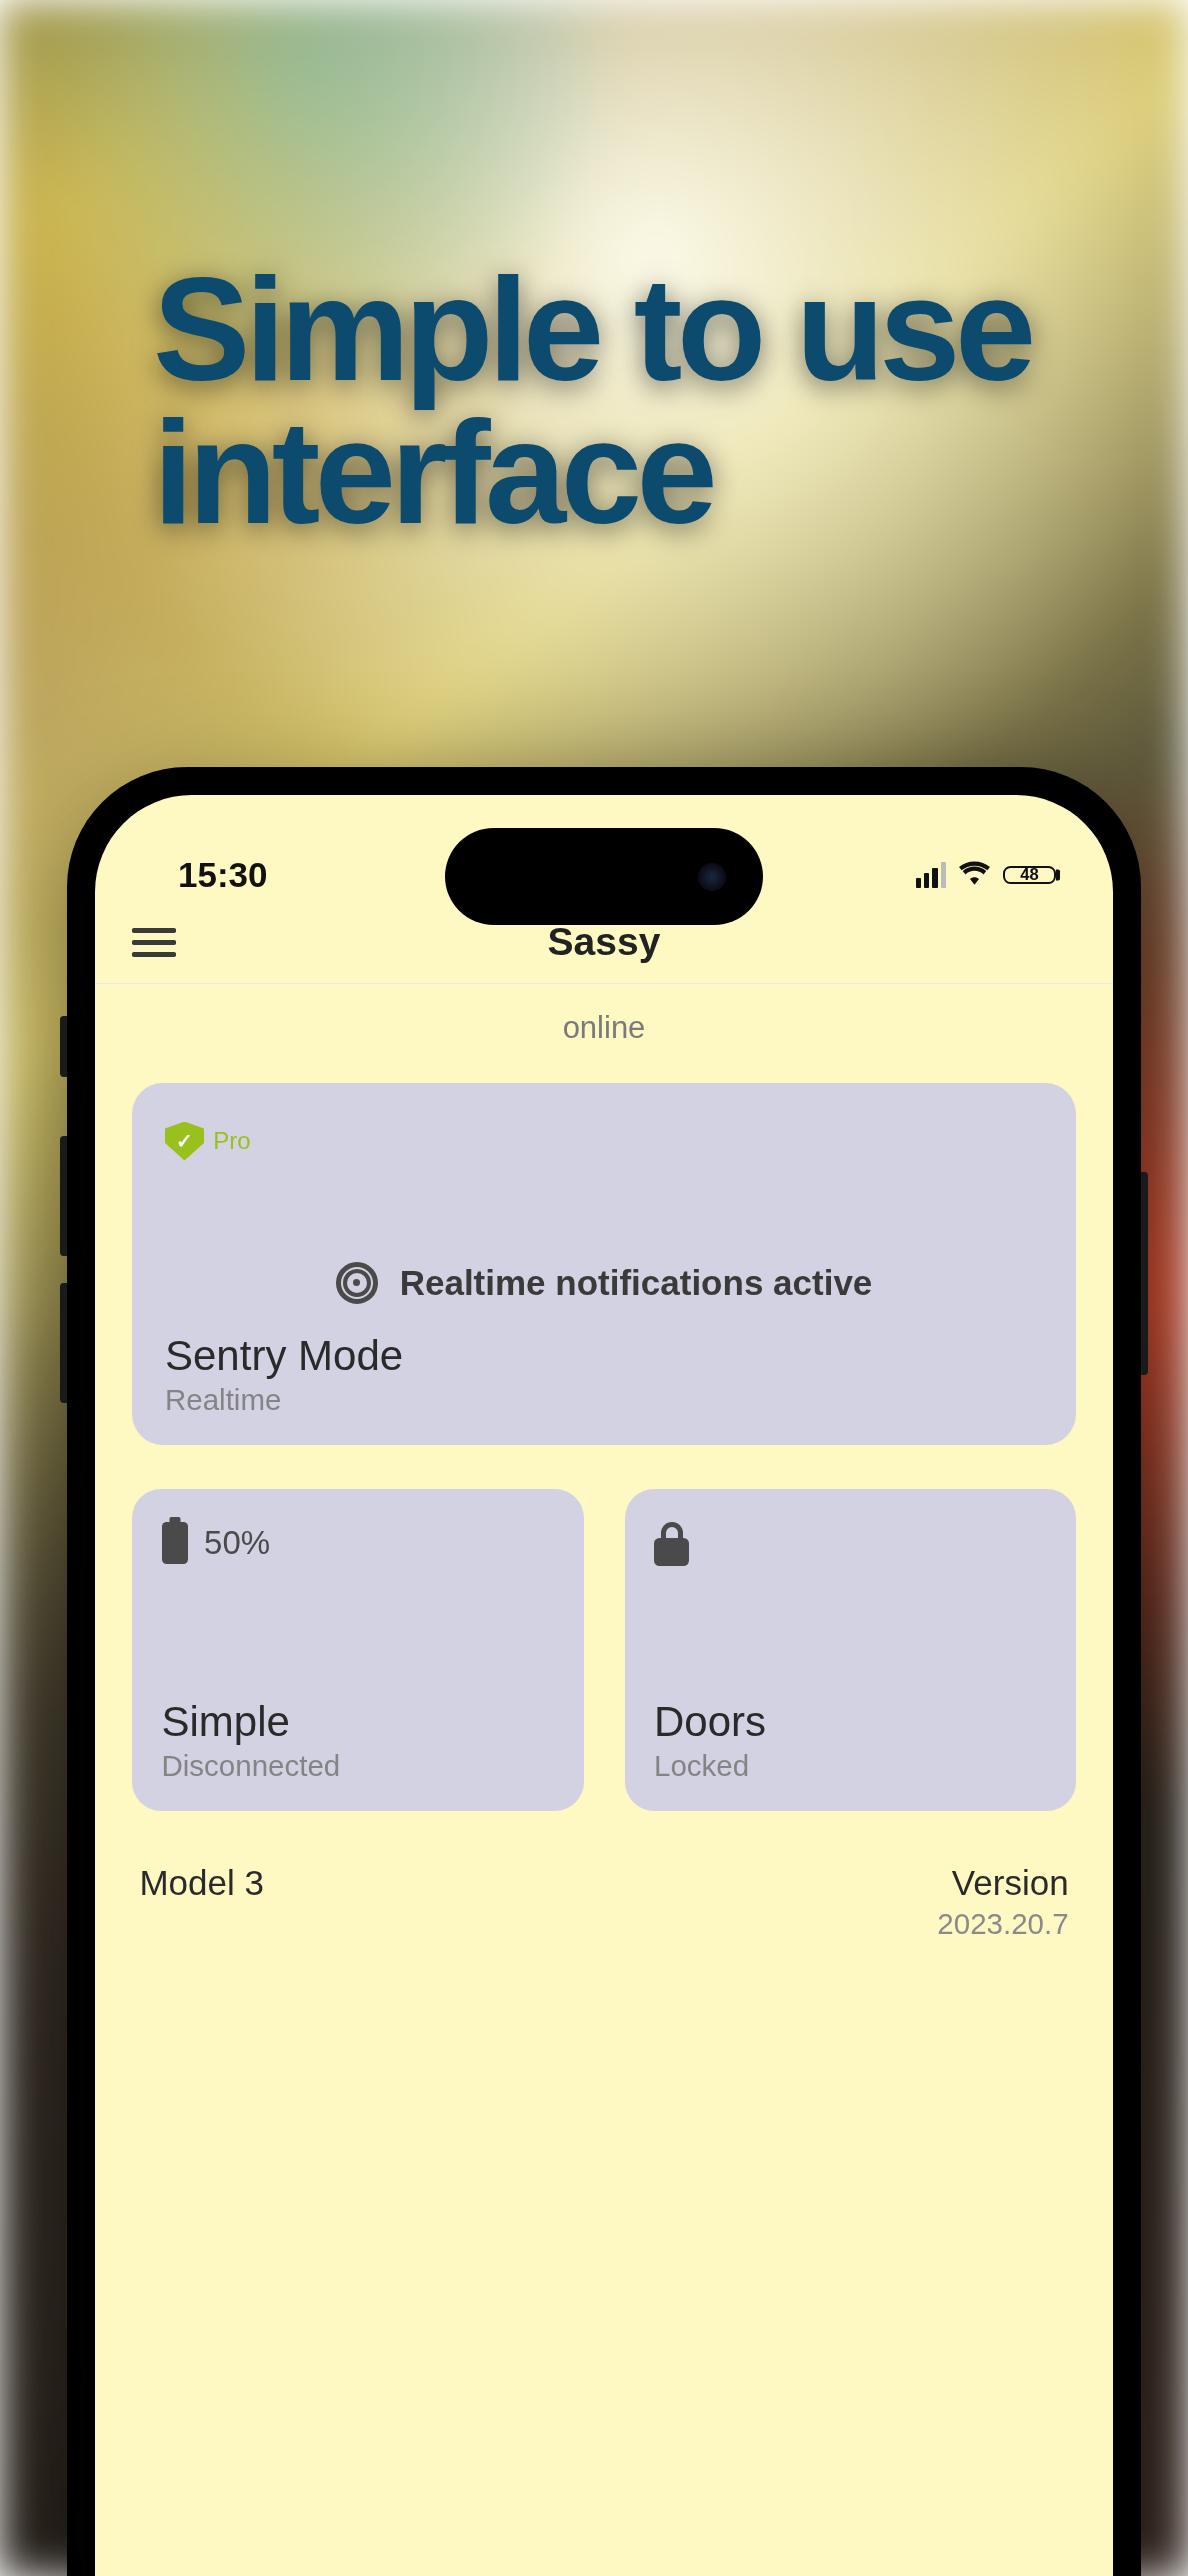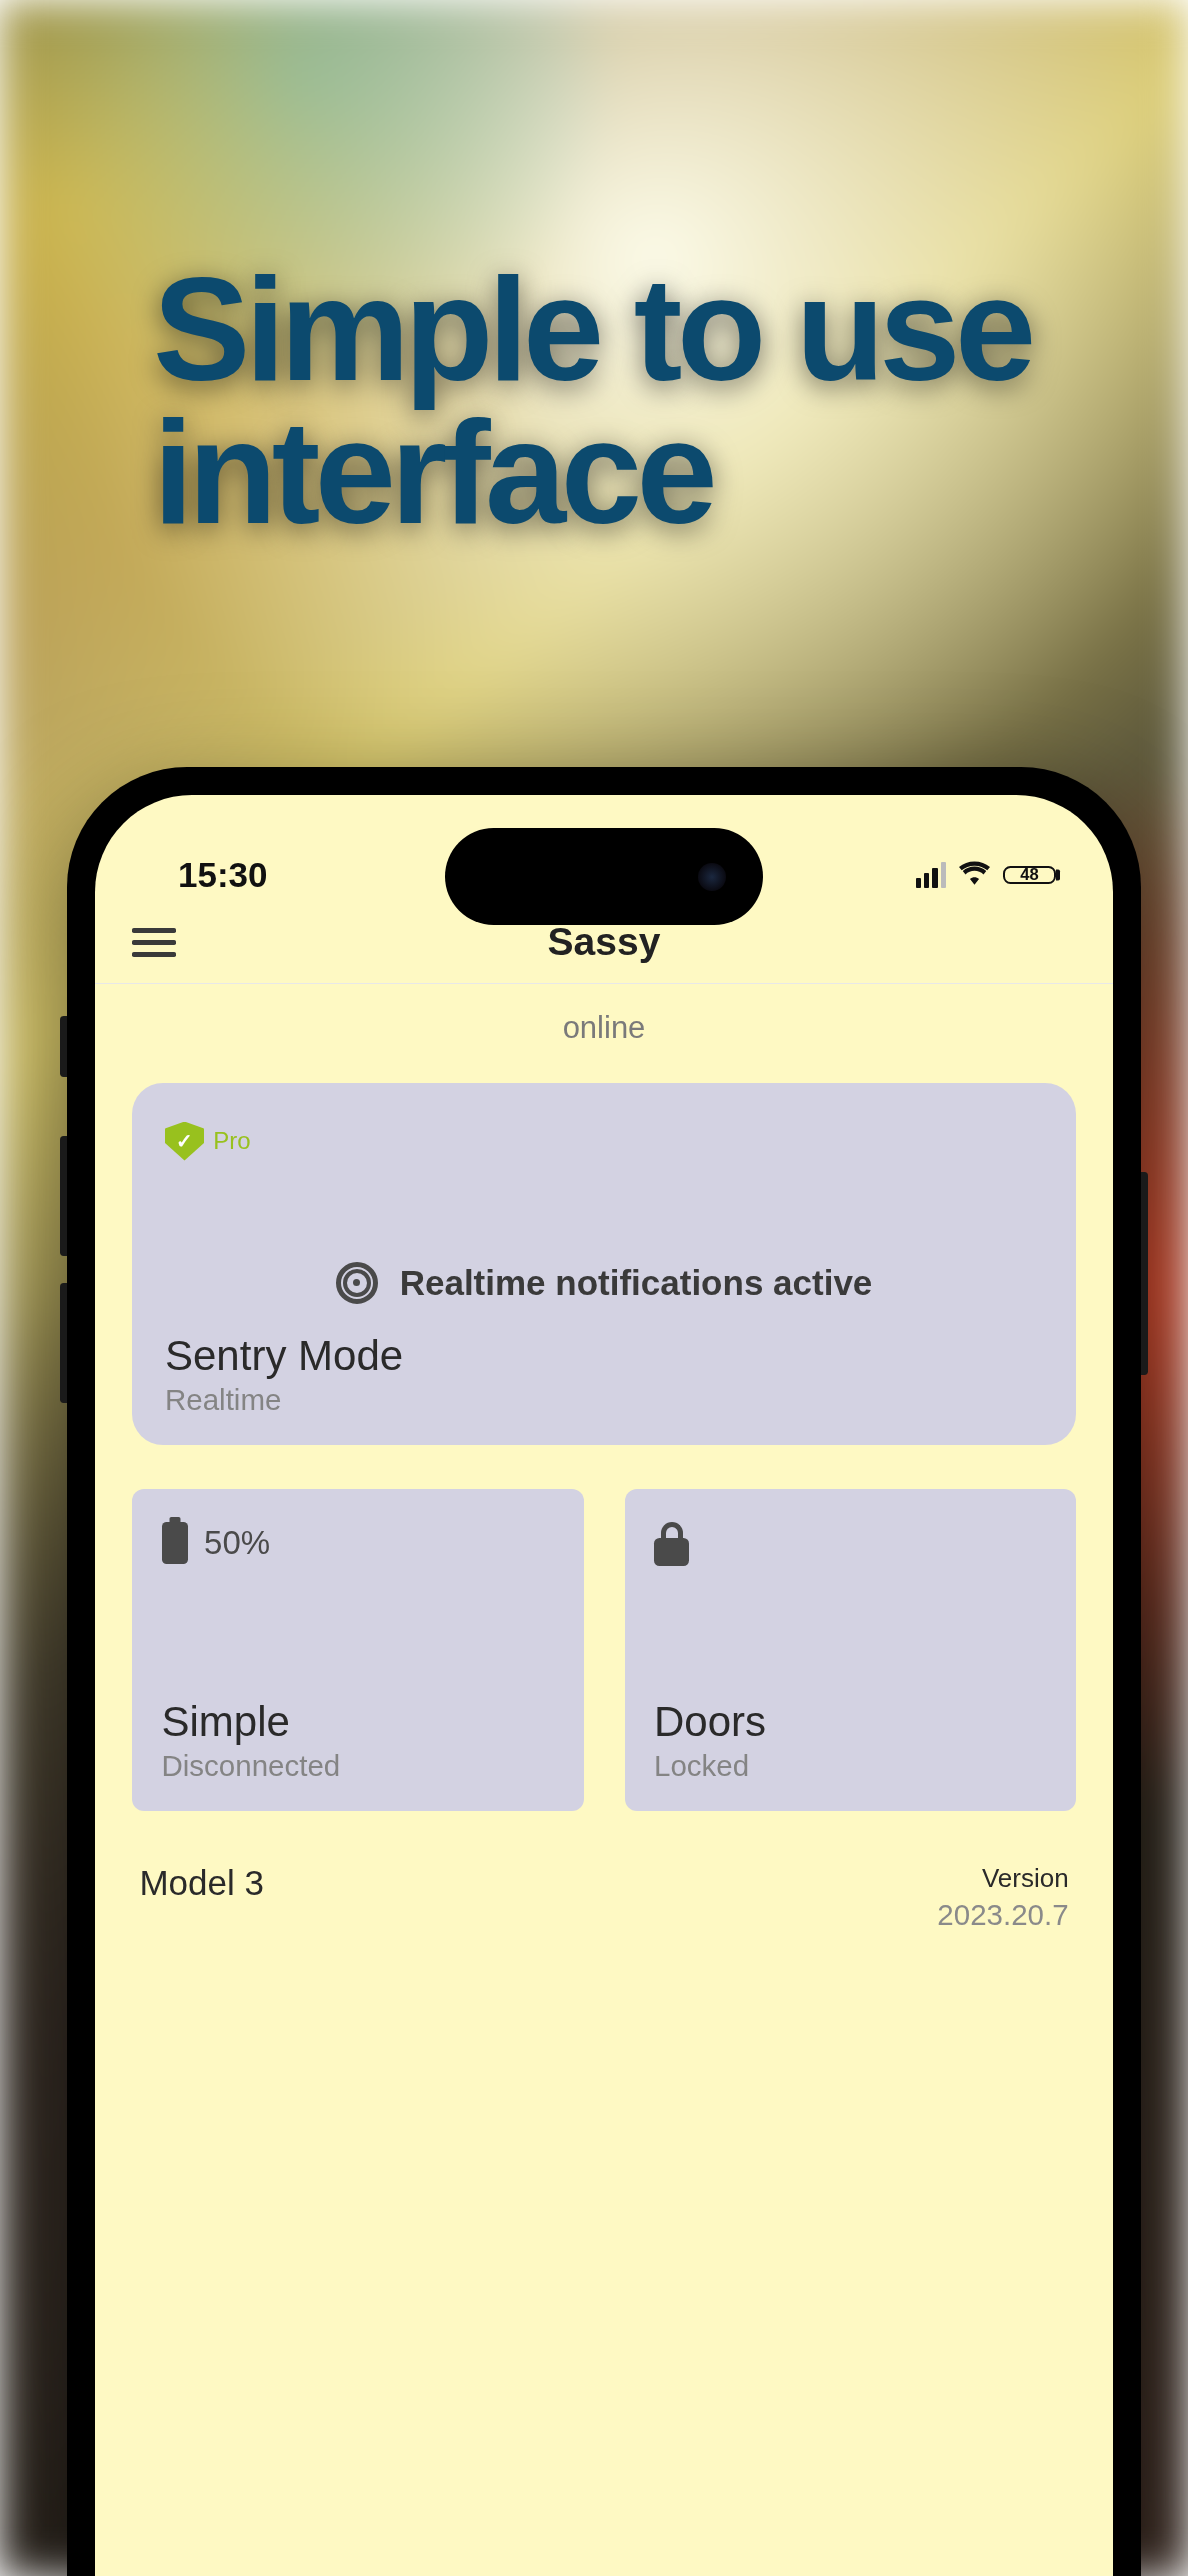--- a/index.html
+++ b/index.html
@@ -159,38 +159,38 @@
       content:''; position:absolute; width:7.4px; height:7.4px; background:#4a4a4a; border-radius:50%;
     }
     .notif-title { font-size:35px; font-weight:800; color:#3a3a3a; }
     .notif-sub { text-align:center; font-size:31px; color:#8a8a8a; margin-bottom:101px; }
     .card-label { font-size:42px; color:#2a2a2a; font-weight:500; }
     .card-sublabel { font-size:29.5px; color:#848484; margin-top:3.7px; }
     .row-2 { display:flex; gap:41px; margin-bottom:52px; }
     .card-small {
       flex:1;
       background: #d3d2e2;
-      border-radius: 12px;
+      border-radius: 29px;
       padding: 33px 29.5px 28px;
       min-height: 322px;
       display:flex; flex-direction:column; justify-content:space-between;
     }
     .small-top { display:flex; align-items:center; gap:16.6px; }
     .battery-icon { width:26px; height:42px; background:#4a4a4a; border-radius:4.6px; position:relative; }
     .battery-icon::before{ content:''; position:absolute; top:-5.5px; left:50%; transform:translateX(-50%); width:11px; height:5.5px; background:#4a4a4a; border-radius:1.8px 1.8px 0 0; }
     .pct-txt { font-size:33px; color:#4a4a4a; font-weight:500; }
     .lock-icon { width:35px; height:44px; position:relative; }
     .lock-body { position:absolute; bottom:0; width:35px; height:28px; background:#4a4a4a; border-radius:5.5px; }
     .lock-sh { position:absolute; top:0; left:50%; transform:translateX(-50%); width:22px; height:24px; border:5.5px solid #4a4a4a; border-bottom:none; border-radius:13px 13px 0 0; }
     .footer-row {
       display:flex; justify-content:space-between; padding: 0 7.4px;
     }
     .f-left { font-size:35px; color:#2a2a2a; font-weight:500; }
     .f-right { text-align:right; }
-    .f-right .vlabel { font-size:26px; color:#2a2a2a; font-weight:500; }
+    .f-right .vlabel { font-size:35px; color:#2a2a2a; font-weight:500; }
     .f-right .vval { font-size:29.5px; color:#8a8a8a; margin-top:3.7px; }
   </style>
 </head>
 <body>
 
 <div class="bg"></div>
 
 <div class="headline">
   <div>Simple to use</div>
   <div>interface</div>

